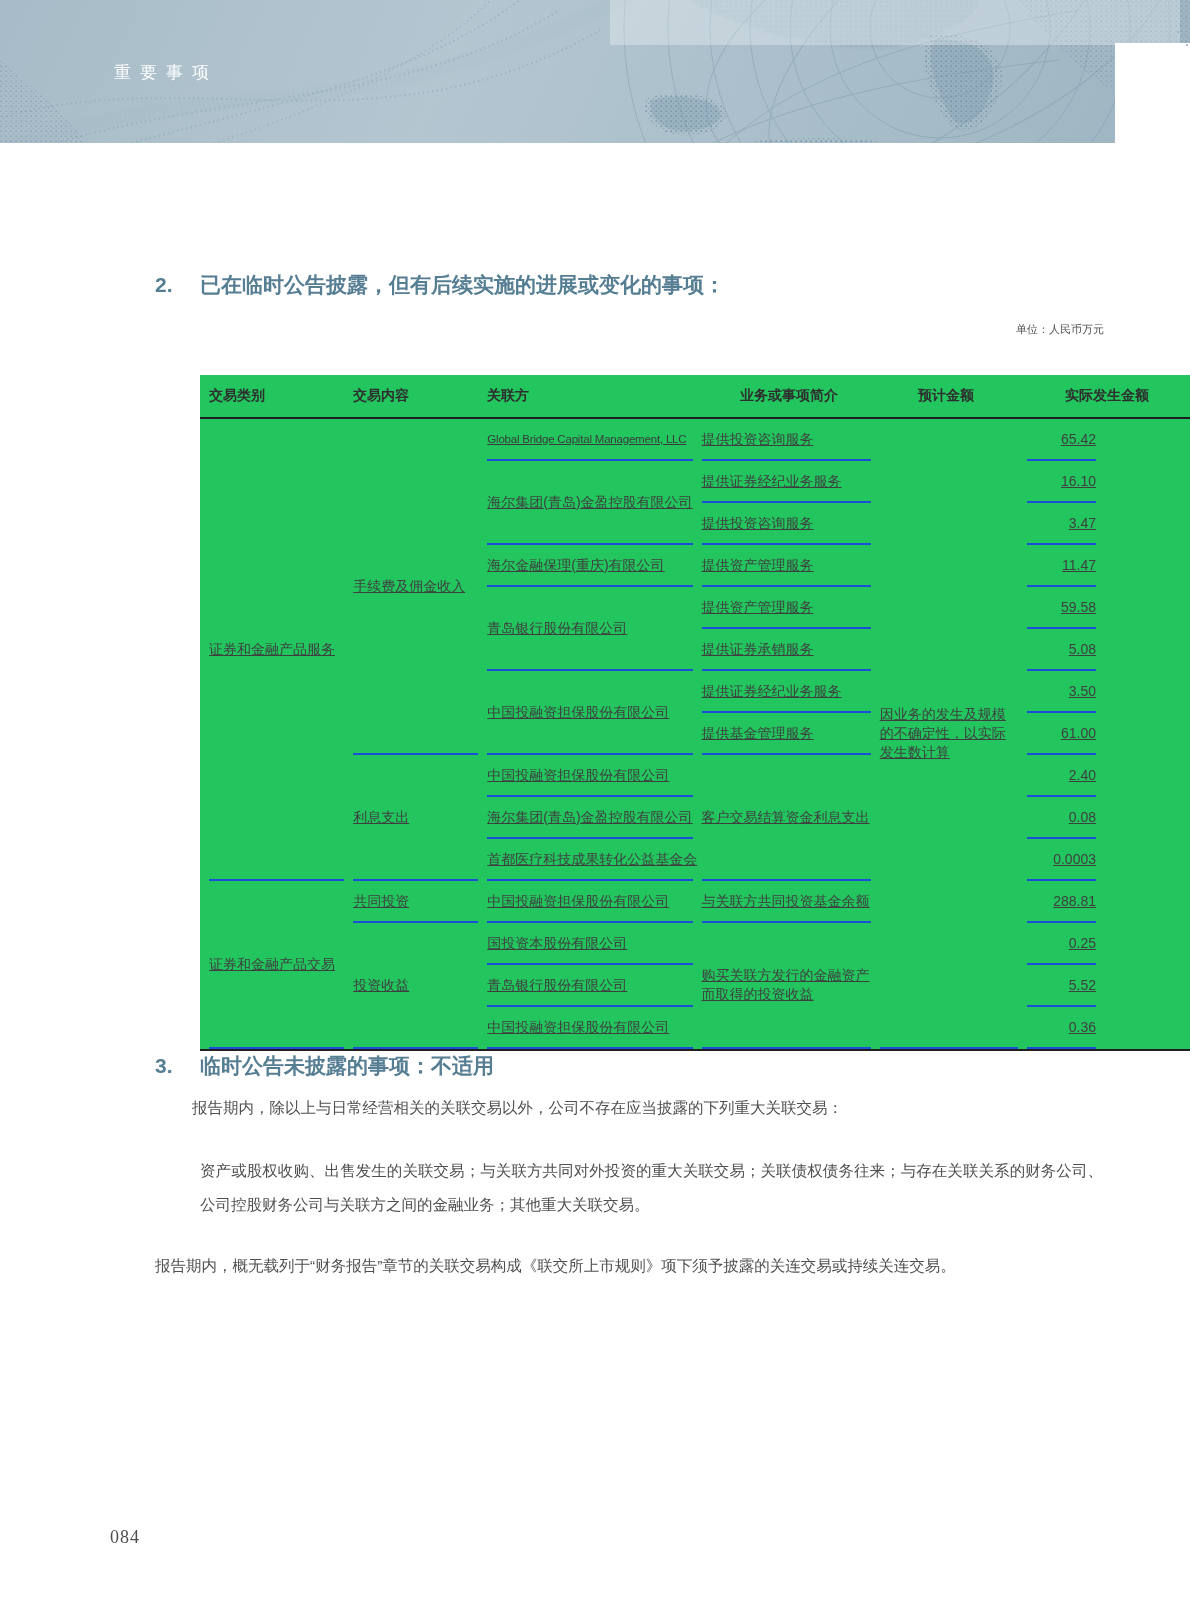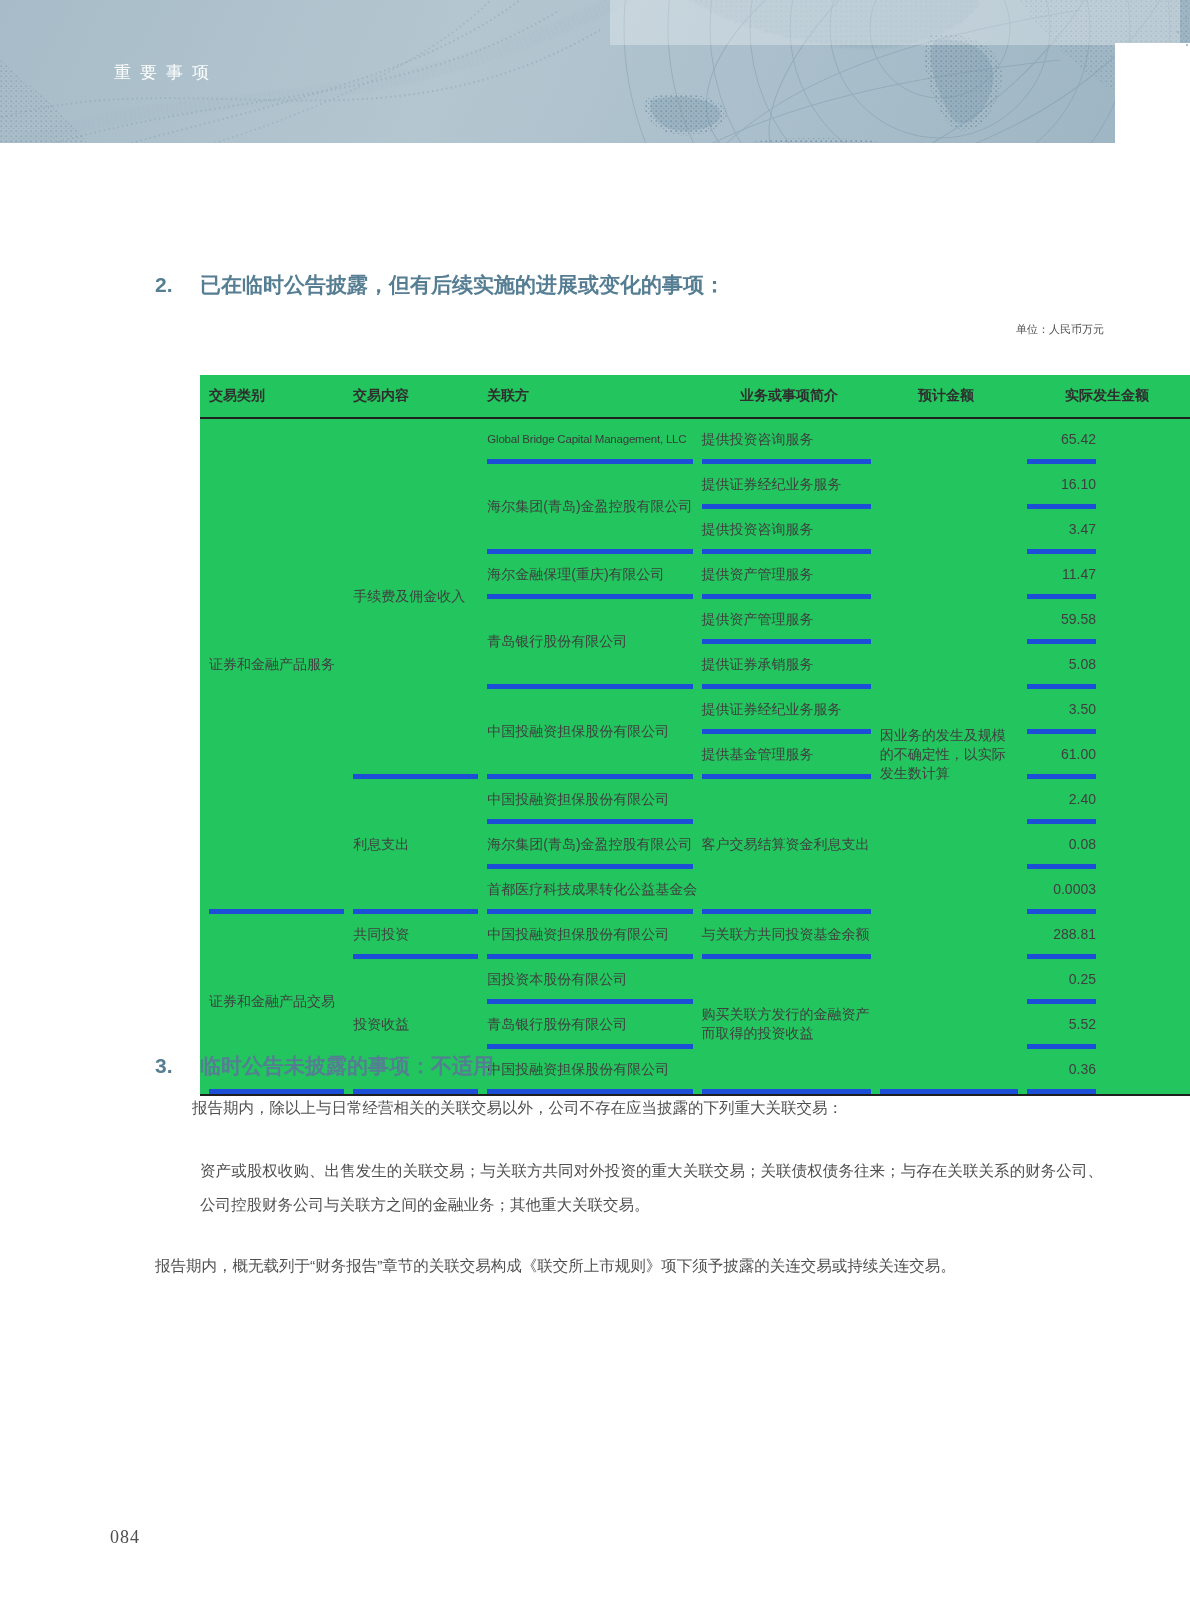--- a/index.html
+++ b/index.html
@@ -55,22 +55,22 @@
   }
   .tbl-head .hc{font-size:14px;font-weight:bold;color:#2e2e2e;white-space:nowrap;}
   .hc.c1{width:135px;} .hc.c2{width:125px;} .hc.c3{width:205px;}
   .hc.c4{width:169px;margin-left:39px;} .hc.c5{width:138px;} .hc.c6{width:69px;text-align:right;}
   .head-line{height:2px;background:#1f1f1f;}
   table.body{
     border-collapse:separate;border-spacing:9px 0;table-layout:fixed;width:905px;
   }
   table.body td{
     height:40px;padding:0;vertical-align:middle;
-    border-bottom:5px solid #1d4ed8;
-    font-size:14px;color:#3f3f3f;line-height:19px;
+    border-bottom:2px solid #1d4ed8;
+    font-size:14px;color:#3f3f3f;line-height:19px;text-decoration:underline;
   }
   td.nb{border-bottom:none;}
   td.cat,td.cont,td.party{white-space:nowrap;overflow:visible;}
   td.party.latin{font-size:11.5px;letter-spacing:-0.2px;color:#3a3a3a;}
   td.est{font-size:13.5px;line-height:33px;color:#3f3f3f;}
   td.biz{line-height:32px;}
   td.amt{text-align:right;font-size:13.5px;color:#3a3a3a;}
 </style>
 </head>
 <body>

